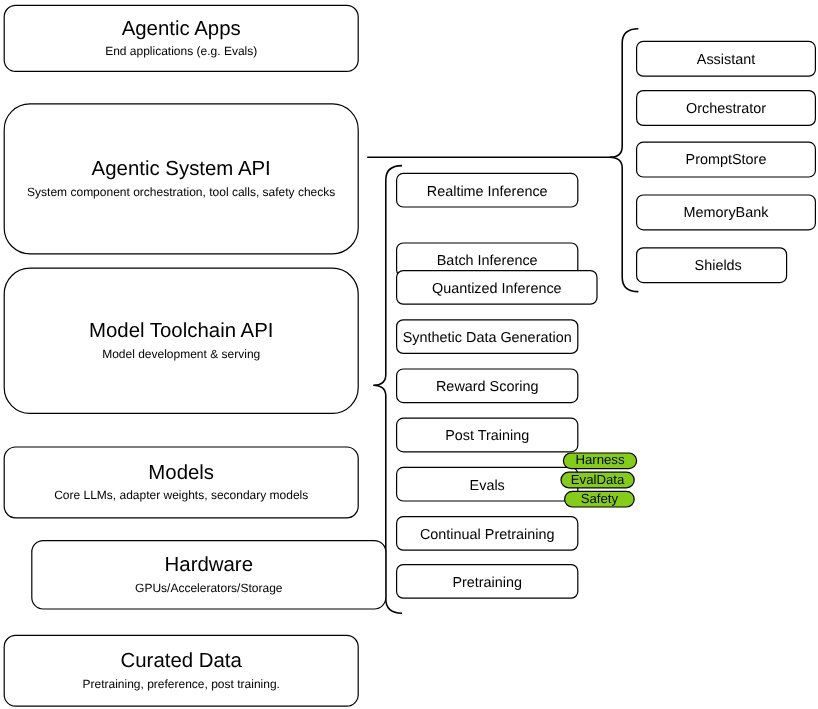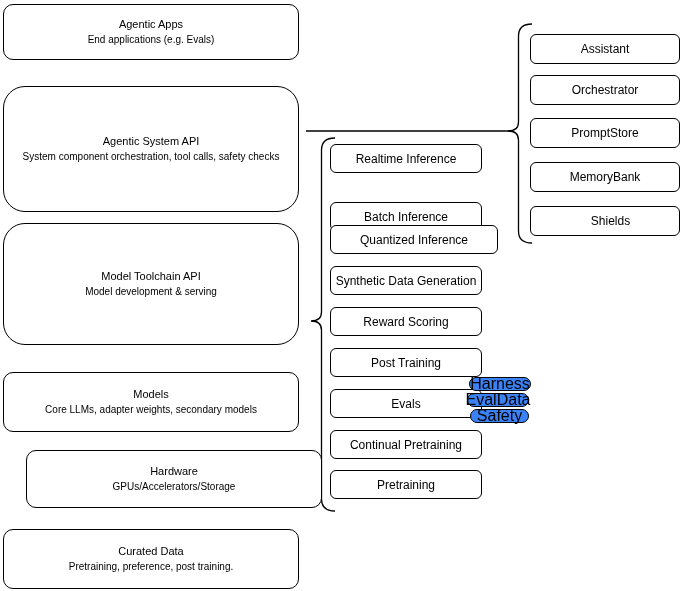--- a/index.html
+++ b/index.html
@@ -31,21 +31,21 @@
     background: #ffffff;
     display: flex;
     flex-direction: column;
     align-items: center;
     justify-content: center;
     text-align: center;
   }
   .node.round-sm { border-radius: 10px; }
   .node.round-lg { border-radius: 22px; }
   .node-title {
-    font-size: 11px;
+    font-size: 17px;
     line-height: 1.15;
     margin-bottom: 4px;
     white-space: nowrap;
   }
   .node-subtitle {
     font-size: 10px;
     line-height: 1.2;
     white-space: nowrap;
   }
   .chip {
@@ -58,25 +58,25 @@
     align-items: center;
     justify-content: center;
     font-size: 12px;
     white-space: nowrap;
   }
   .pill {
     position: absolute;
     box-sizing: border-box;
     border: 1.3px solid #000000;
     border-radius: 8px;
-    background: #3b82f6;
+    background: #84cc16;
     display: flex;
     align-items: center;
     justify-content: center;
-    font-size: 16px;
+    font-size: 11px;
     white-space: nowrap;
   }
 </style>
 </head>
 <body>
 
 <div class="canvas">
 
   <svg class="connectors" viewBox="0 0 682 591" fill="none" stroke="#000000" stroke-width="1.3">
     <line x1="306" y1="131" x2="510" y2="131"></line>
@@ -125,15 +125,15 @@
   <div class="chip" style="left:330px; top:470px; width:152px; height:29px;">Pretraining</div>
 
   <div class="pill" style="left:469px; top:377px; width:62px; height:14px;">Harness</div>
   <div class="pill" style="left:467px; top:393px; width:62px; height:14px;">EvalData</div>
   <div class="pill" style="left:470px; top:409px; width:59px; height:14px;">Safety</div>
 
   <div class="chip" style="left:530px; top:34px; width:150px; height:30px;">Assistant</div>
   <div class="chip" style="left:530px; top:75px; width:150px; height:30px;">Orchestrator</div>
   <div class="chip" style="left:530px; top:118px; width:150px; height:30px;">PromptStore</div>
   <div class="chip" style="left:530px; top:162px; width:150px; height:30px;">MemoryBank</div>
-  <div class="chip" style="left:530px; top:206px; width:150px; height:30px;padding-left:11px;">Shields</div>
+  <div class="chip" style="left:530px; top:206px; width:126px; height:30px;padding-left:11px;">Shields</div>
 
 </div>
 
 </body></html>

